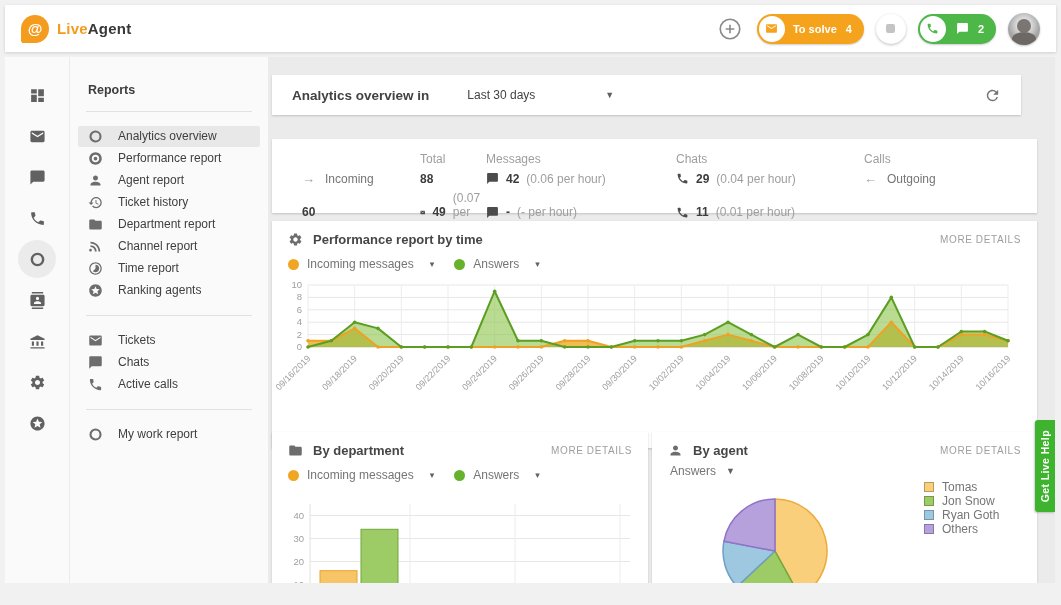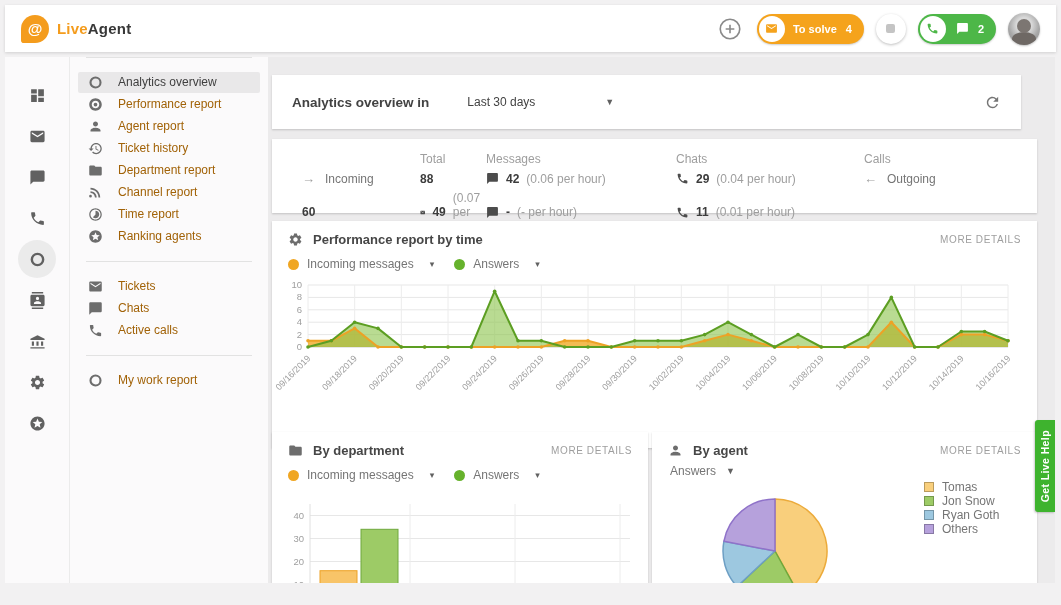--- a/index.html
+++ b/index.html
@@ -36,29 +36,29 @@
   .rail{position:absolute;left:5px;top:57px;width:64px;bottom:22px;background:#fbfafb;padding-top:16px;box-sizing:border-box;}
   .rail-item{width:38px;height:38px;margin:3px auto;border-radius:50%;display:flex;align-items:center;justify-content:center;color:#6e6e6e;}
   .rail-item.active{background:#ebebeb;}
   .rail-item .ic{width:17px;height:17px;color:#616161;}
 
   
   .side{position:absolute;left:69px;top:57px;width:199px;bottom:22px;background:#fbfafb;border-left:1px solid #ebebeb;box-sizing:border-box;}
   .side-title{font-size:12.5px;font-weight:bold;color:#3d3d3d;padding:26px 18px 14px;}
   .side-title-div{border-top:1px solid #e2e2e2;margin:0 16px 14px;}
   .side-item{display:flex;align-items:center;gap:15px;margin:1px 8px;padding:3px 10px;border-radius:2px;
-    font-size:12px;color:#a16207;cursor:pointer;line-height:15px;}
+    font-size:12px;color:#404040;cursor:pointer;line-height:15px;}
   .side-item.active{background:#e9e8e9;color:#3f3f3f;}
   .side-item .ic{width:15px;height:15px;color:#6d6d6d;flex:0 0 15px;}
   .side-div{border-top:1px solid #e2e2e2;margin:14px 16px;}
 
   
   .content{position:absolute;left:268px;top:57px;right:6px;bottom:22px;background:#ecebec;overflow:hidden;}
   .card{position:absolute;background:#fff;box-shadow:0 1px 2px rgba(0,0,0,.18);}
-  .card-toolbar{left:4px;top:18px;right:34px;height:54px;display:flex;align-items:center;padding:12px 20px;box-sizing:border-box;}
+  .card-toolbar{left:4px;top:18px;right:34px;height:40px;display:flex;align-items:center;padding:12px 20px;box-sizing:border-box;}
   .tb-title{font-size:13.5px;font-weight:bold;color:#424242;}
   .range{margin-left:38px;display:flex;align-items:center;font-size:12px;color:#424242;cursor:pointer;}
   .caret{font-size:9px;color:#616161;margin-left:8px;}
   .range .caret{margin-left:70px;}
   .refresh{margin-left:auto;width:17px;height:17px;color:#757575;cursor:pointer;}
   .refresh svg{width:100%;height:100%;fill:currentColor;}
 
   .card-stats{left:4px;top:82px;right:18px;height:74px;}
   .stats-grid{display:grid;grid-template-columns:118px 66px 190px 188px auto;
     padding:13px 0 0 30px;font-size:12px;row-gap:5px;align-items:center;}
@@ -211,20 +211,21 @@
       <div class="rail-item">
         <span class="ic">
           <svg viewBox="0 0 24 24">
             <path d="M11.99 2C6.47 2 2 6.48 2 12s4.47 10 9.99 10C17.52 22 22 17.52 22 12S17.52 2 11.99 2zm4.24 16L12 15.45 7.77 18l1.12-4.81-3.73-3.23 4.92-.42L12 5l1.92 4.53 4.92.42-3.73 3.23L16.23 18z"></path>
           </svg>
         </span>
       </div>
     </div>
 
   <div class="side">
+    <div class="side-title">Reports</div>
     <div class="side-title-div"></div>
     <div>
         <div class="side-item active">
           <span class="ic">
             <svg viewBox="0 0 24 24">
               <circle cx="12" cy="12" r="8" fill="none" stroke="currentColor" stroke-width="3.4"></circle>
             </svg>
           </span>
           <span>Analytics overview</span>
         </div>

